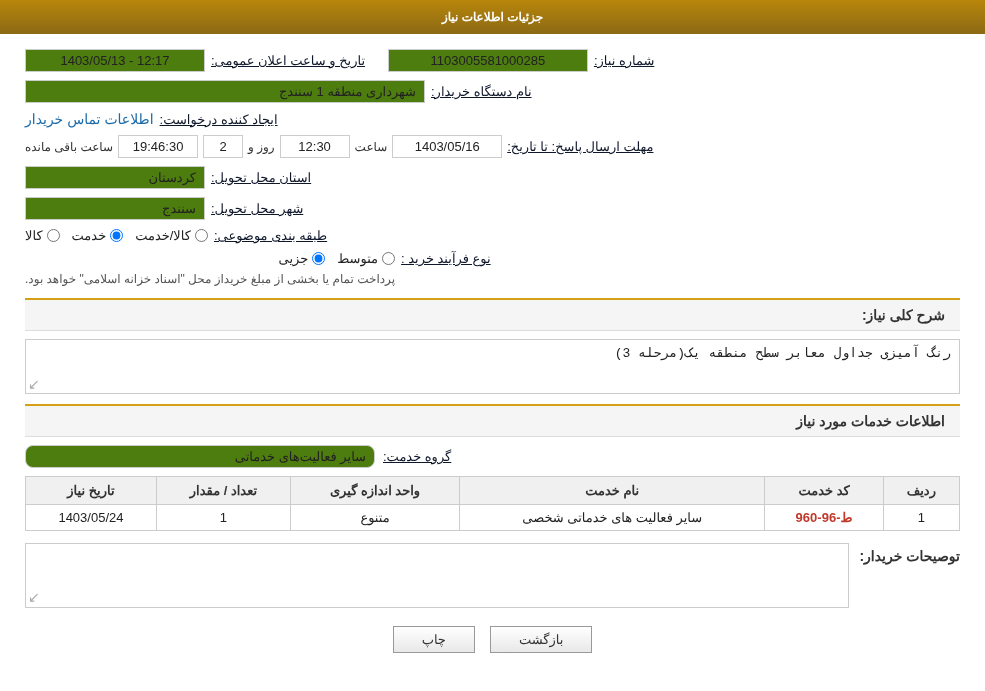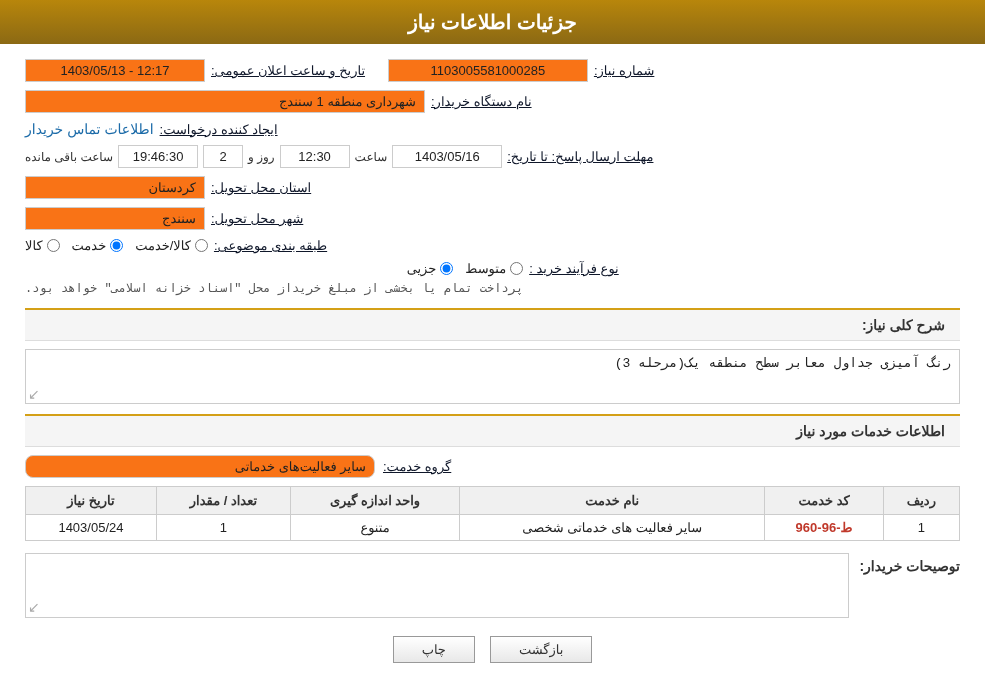--- a/index.html
+++ b/index.html
@@ -15,21 +15,21 @@
       margin: 0 auto;
       background: #fff;
       min-height: 691px;
       padding-bottom: 20px;
     }
     .header-bar {
       background: linear-gradient(to bottom, #b8860b, #8b6914);
       color: #fff;
       text-align: center;
       padding: 10px 20px;
-      font-size: 20px;
+      font-size: 12px;
       font-weight: bold;
       letter-spacing: 1px;
     }
     .content-area {
       padding: 15px 25px;
     }
     .form-row {
       display: flex;
       align-items: center;
       margin-bottom: 8px;
@@ -39,21 +39,21 @@
     .field-label {
       font-size: 13px;
       white-space: nowrap;
       color: #0f172a;
       min-width: 80px;
       text-align: left;
       text-decoration: underline;
     }
     .field-value {
       border: 1px solid #ccc;
-      background: #f97316;
+      background: #4d7c0f;
       padding: 3px 8px;
       font-size: 13px;
       direction: rtl;
       min-height: 22px;
     }
     .field-value.wide { min-width: 260px; }
     .field-value.medium { min-width: 180px; }
     .link-blue {
       color: #1a6aa8;
       cursor: pointer;
@@ -308,21 +308,21 @@
         <div class="radio-group">
           <label class="radio-item">
             <input type="radio" name="purchase_type" style="">
             <span>متوسط</span>
           </label>
           <label class="radio-item">
             <input type="radio" name="purchase_type" checked="" style="">
             <span>جزیی</span>
           </label>
         </div>
-        <span class="purchase-description" style="font-size:12px;color:#555;max-width:600px;text-align:right;font-family:Liberation Mono, monospace;">پرداخت تمام یا بخشی از مبلغ خریداز محل "اسناد خزانه اسلامی" خواهد بود.</span>
+        <span class="purchase-description" style="font-size:12px;color:#555;max-width:600px;text-align:right;">پرداخت تمام یا بخشی از مبلغ خریداز محل "اسناد خزانه اسلامی" خواهد بود.</span>
       </div>
     </div>
 
     <div class="section-title">
       <span>شرح کلی نیاز:</span>
     </div>
     <div class="description-box-wrapper">
       <div class="description-box">رنگ آمیزی جداول معابر سطح منطقه یک(مرحله 3)</div>
     </div>
 

